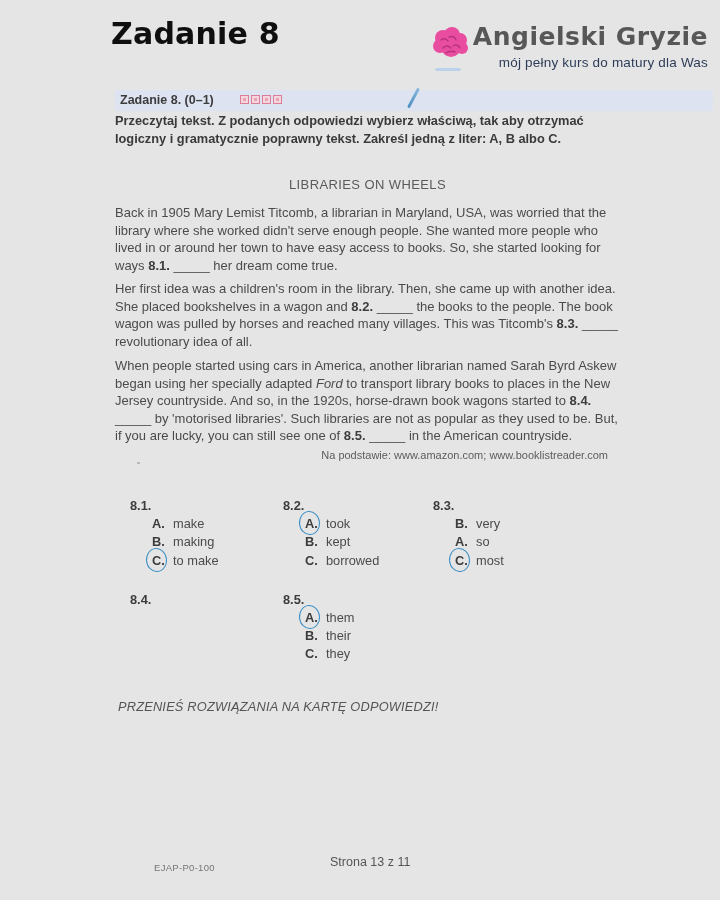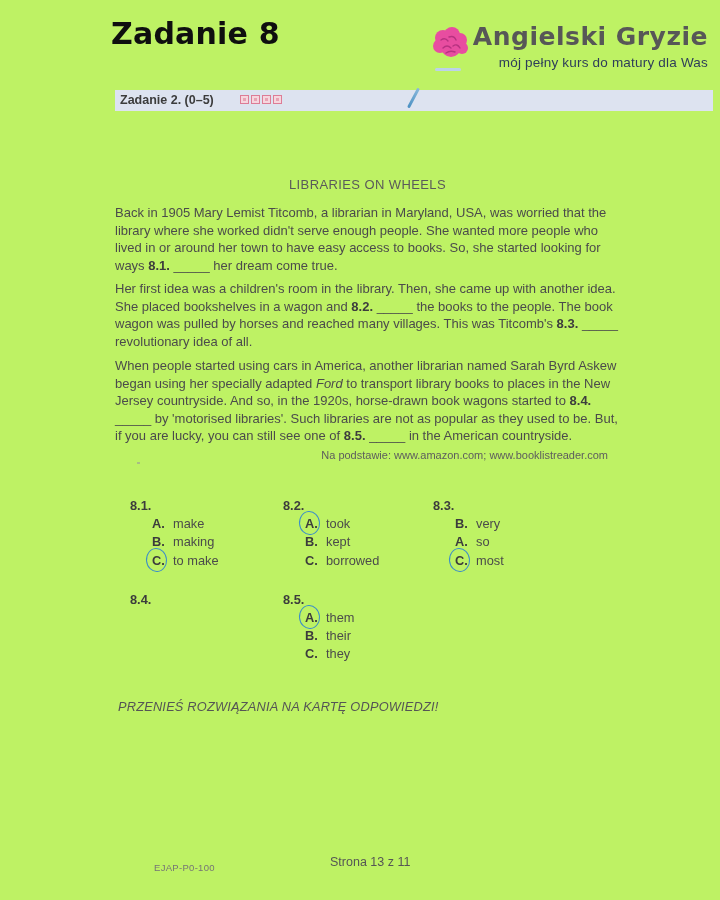--- a/index.html
+++ b/index.html
@@ -1,17 +1,17 @@
 <!DOCTYPE html>
 <html><head>
 <meta charset="utf-8">
 <style>
   html,body{margin:0;padding:0;background:#ffffff;}
   .page{
-    position:relative;width:720px;height:900px;background:#bef264;overflow:hidden;
+    position:relative;width:720px;height:900px;background:#e5e5e5;overflow:hidden;
     font-family:"Liberation Sans",sans-serif;color:#4b4b4b;
   }
   .b{font-weight:bold;color:#3d3d3d;}
   .i{font-style:italic;}
 
   
   .doc-title{
     position:absolute;left:111px;top:16px;
     font-family:"DejaVu Sans",sans-serif;font-weight:bold;
     font-size:30px;color:#0f0f0f;letter-spacing:0.2px;
@@ -123,30 +123,31 @@
       </svg>
       <div class="brain-underline"></div>
     </div>
     <div class="brand-col">
       <div class="brand-name">Angielski Gryzie</div>
       <div class="tagline">mój pełny kurs do matury dla Was</div>
     </div>
   </div>
 
   <div class="task-bar">
-    <div class="task-bar-label">Zadanie 2. (0–5)</div>
+    <div class="task-bar-label">Zadanie 8. (0–1)</div>
     <div class="score-boxes">
       <div class="score-box"></div>
       <div class="score-box"></div>
       <div class="score-box"></div>
       <div class="score-box"></div>
       <div class="pen-mark"></div>
     </div>
   </div>
 
+  <div class="instructions">Przeczytaj tekst. Z podanych odpowiedzi wybierz właściwą, tak aby otrzymać logiczny i gramatycznie poprawny tekst. Zakreśl jedną z liter: A, B albo C.</div>
 
   <div class="reading-title">LIBRARIES ON WHEELS</div>
 
   <div class="para para-1"><span>Back in 1905 Mary Lemist Titcomb, a librarian in Maryland, USA, was worried that the library where she worked didn't serve enough people. She wanted more people who lived in or around her town to have easy access to books. So, she started looking for ways </span><span class="b">8.1.</span><span> _____ her dream come true.</span></div>
   <div class="para para-2"><span>Her first idea was a children's room in the library. Then, she came up with another idea. She placed bookshelves in a wagon and </span><span class="b">8.2.</span><span> _____ the books to the people. The book wagon was pulled by horses and reached many villages. This was Titcomb's </span><span class="b">8.3.</span><span> _____ revolutionary idea of all.</span></div>
   <div class="para para-3"><span>When people started using cars in America, another librarian named Sarah Byrd Askew began using her specially adapted </span><span class="i">Ford</span><span> to transport library books to places in the New Jersey countryside. And so, in the 1920s, horse-drawn book wagons started to </span><span class="b">8.4.</span><span> _____ by 'motorised libraries'. Such libraries are not as popular as they used to be. But, if you are lucky, you can still see one of </span><span class="b">8.5.</span><span> _____ in the American countryside.</span></div>
 
   <div class="source-line">Na podstawie: www.amazon.com; www.booklistreader.com</div>
   <div class="speck"></div>
 

